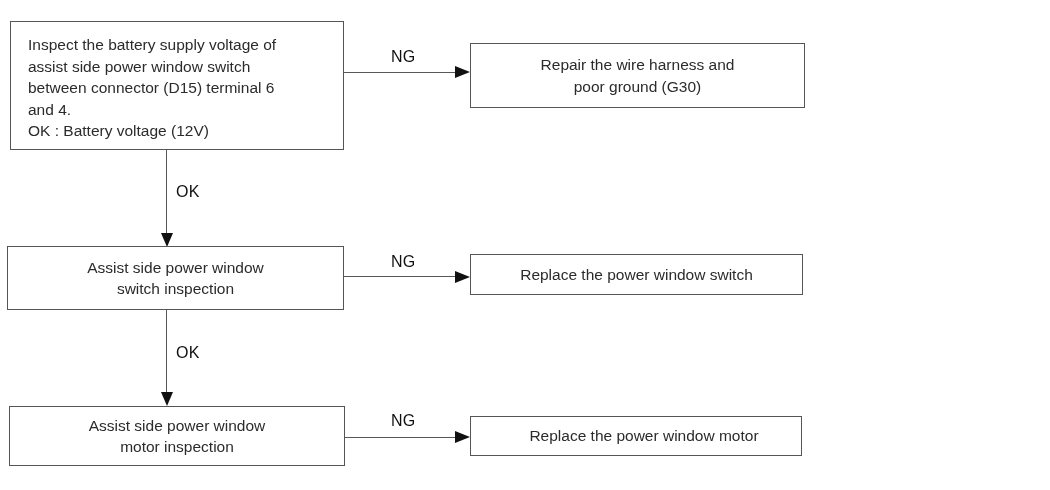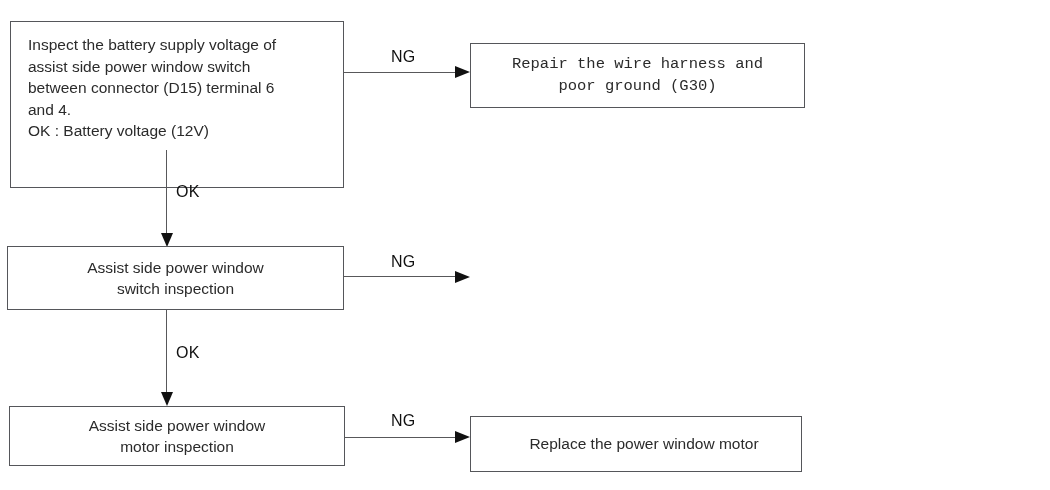--- a/index.html
+++ b/index.html
@@ -67,51 +67,52 @@
     font-size: 16px;
     color: #111111;
     letter-spacing: 0.3px;
   }
 </style>
 </head>
 <body>
 
 <div class="canvas">
 
-  <div class="node left-text" style="left:10px; top:21px; width:334px; height:167px;">Inspect the battery supply voltage of
+  <div class="node left-text" style="left:10px; top:21px; width:334px; height:129px;">Inspect the battery supply voltage of
 assist side power window switch
 between connector (D15) terminal 6
 and 4.
 OK : Battery voltage (12V)</div>
 
   <div class="hline" style="left:344px; top:71.5px; width:112px;"></div>
   <div class="arrowhead-right" style="left:455px; top:66px;"></div>
   <div class="edge-label" style="left:391px; top:48px;">NG</div>
 
-  <div class="node centered" style="left:470px; top:43px; width:335px; height:65px;font-family:Liberation Mono, monospace;">Repair the wire harness and
+  <div class="node centered" style="left:470px; top:43px; width:335px; height:65px;">Repair the wire harness and
 poor ground (G30)</div>
 
   <div class="vline" style="left:166px; top:150px; height:86px;"></div>
   <div class="arrowhead-down" style="left:160.5px; top:233px;"></div>
   <div class="edge-label" style="left:176px; top:183px;">OK</div>
 
   <div class="node centered" style="left:7px; top:246px; width:337px; height:64px;">Assist side power window
 switch inspection</div>
 
   <div class="hline" style="left:344px; top:276px; width:112px;"></div>
   <div class="arrowhead-right" style="left:455px; top:270.5px;"></div>
   <div class="edge-label" style="left:391px; top:253px;">NG</div>
 
+  <div class="node centered" style="left:470px; top:254px; width:333px; height:41px;">Replace the power window switch</div>
 
   <div class="vline" style="left:166px; top:310px; height:85px;"></div>
   <div class="arrowhead-down" style="left:160.5px; top:392px;"></div>
   <div class="edge-label" style="left:176px; top:344px;">OK</div>
 
   <div class="node centered" style="left:9px; top:406px; width:336px; height:60px;">Assist side power window
 motor inspection</div>
 
   <div class="hline" style="left:345px; top:436.5px; width:111px;"></div>
   <div class="arrowhead-right" style="left:455px; top:431px;"></div>
   <div class="edge-label" style="left:391px; top:412px;">NG</div>
 
-  <div class="node centered" style="left:470px; top:416px; width:332px; height:56px;padding-left:16px;">Replace the power window motor</div>
+  <div class="node centered" style="left:470px; top:416px; width:332px; height:40px;padding-left:16px;">Replace the power window motor</div>
 
 </div>
 
 </body></html>

